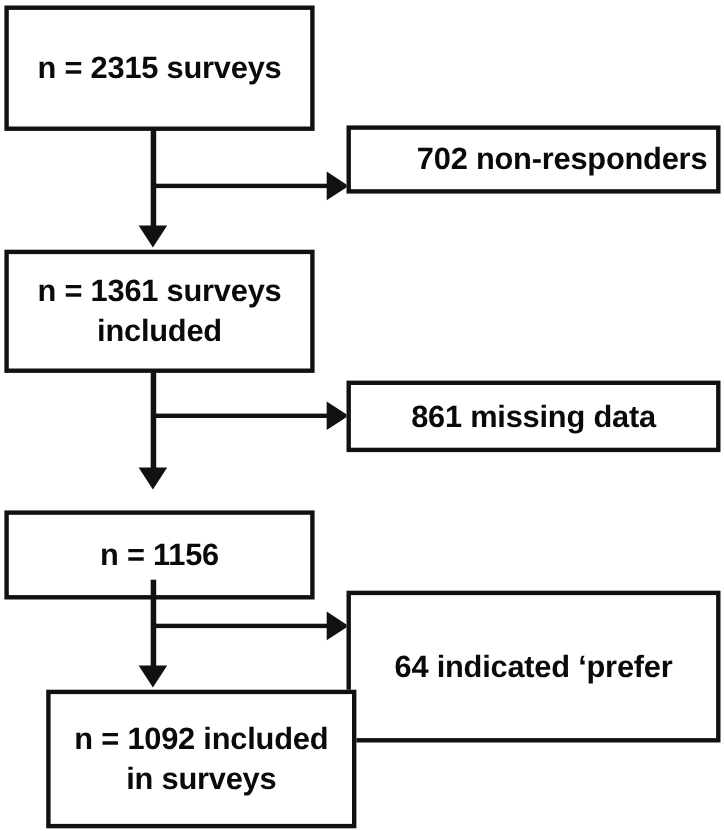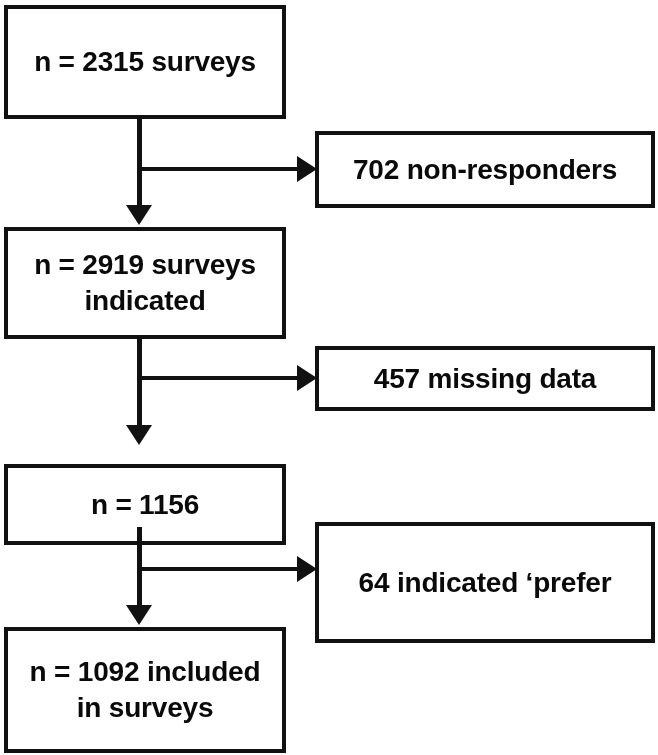--- a/index.html
+++ b/index.html
@@ -35,26 +35,26 @@
     font-family: "Liberation Sans", sans-serif;
   }
   .node span {
     display: block;
   }
   
   .main-node { left: 4px; width: 282px; }
   .node-1 { top: 5px;   height: 114px; }
   .node-2 { top: 227px; height: 112px; }
   .node-3 { top: 464px; height: 81px;  }
-  .node-4 { top: 627px; height: 126px; }
+  .node-4 { top: 627px; height: 126px; margin-left: 38px; }
   
   .side-node { left: 315px; width: 340px; }
-  .side-1 { top: 131px; height: 77px; }
+  .side-1 { top: 114px; height: 62px; justify-content: flex-end; }
   .side-2 { top: 346px; height: 65px; }
-  .side-3 { top: 522px; height: 121px; }
+  .side-3 { top: 537px; height: 138px; }
 
   
   .vline {
     position: absolute;
     left: 137px;
     width: 5px;
     background: #111111;
   }
   .v-1 { top: 118px; height: 94px; }
   .v-2 { top: 338px; height: 94px; }
@@ -113,33 +113,33 @@
   <div class="arrowhead-right ar-1"></div>
 
   <div class="node side-node side-1">
     <div>
       <span>702 non-responders</span>
     </div>
   </div>
 
   <div class="node main-node node-2">
     <div>
-      <span>n = 2919 surveys</span>
-      <span>indicated</span>
+      <span>n = 1361 surveys</span>
+      <span>included</span>
     </div>
   </div>
 
   <div class="vline v-2"></div>
   <div class="arrowhead-down ad-2"></div>
   <div class="hline h-2"></div>
   <div class="arrowhead-right ar-2"></div>
 
   <div class="node side-node side-2">
     <div>
-      <span>457 missing data</span>
+      <span>861 missing data</span>
     </div>
   </div>
 
   <div class="node main-node node-3">
     <div>
       <span>n = 1156</span>
     </div>
   </div>
 
   <div class="vline v-3"></div>

